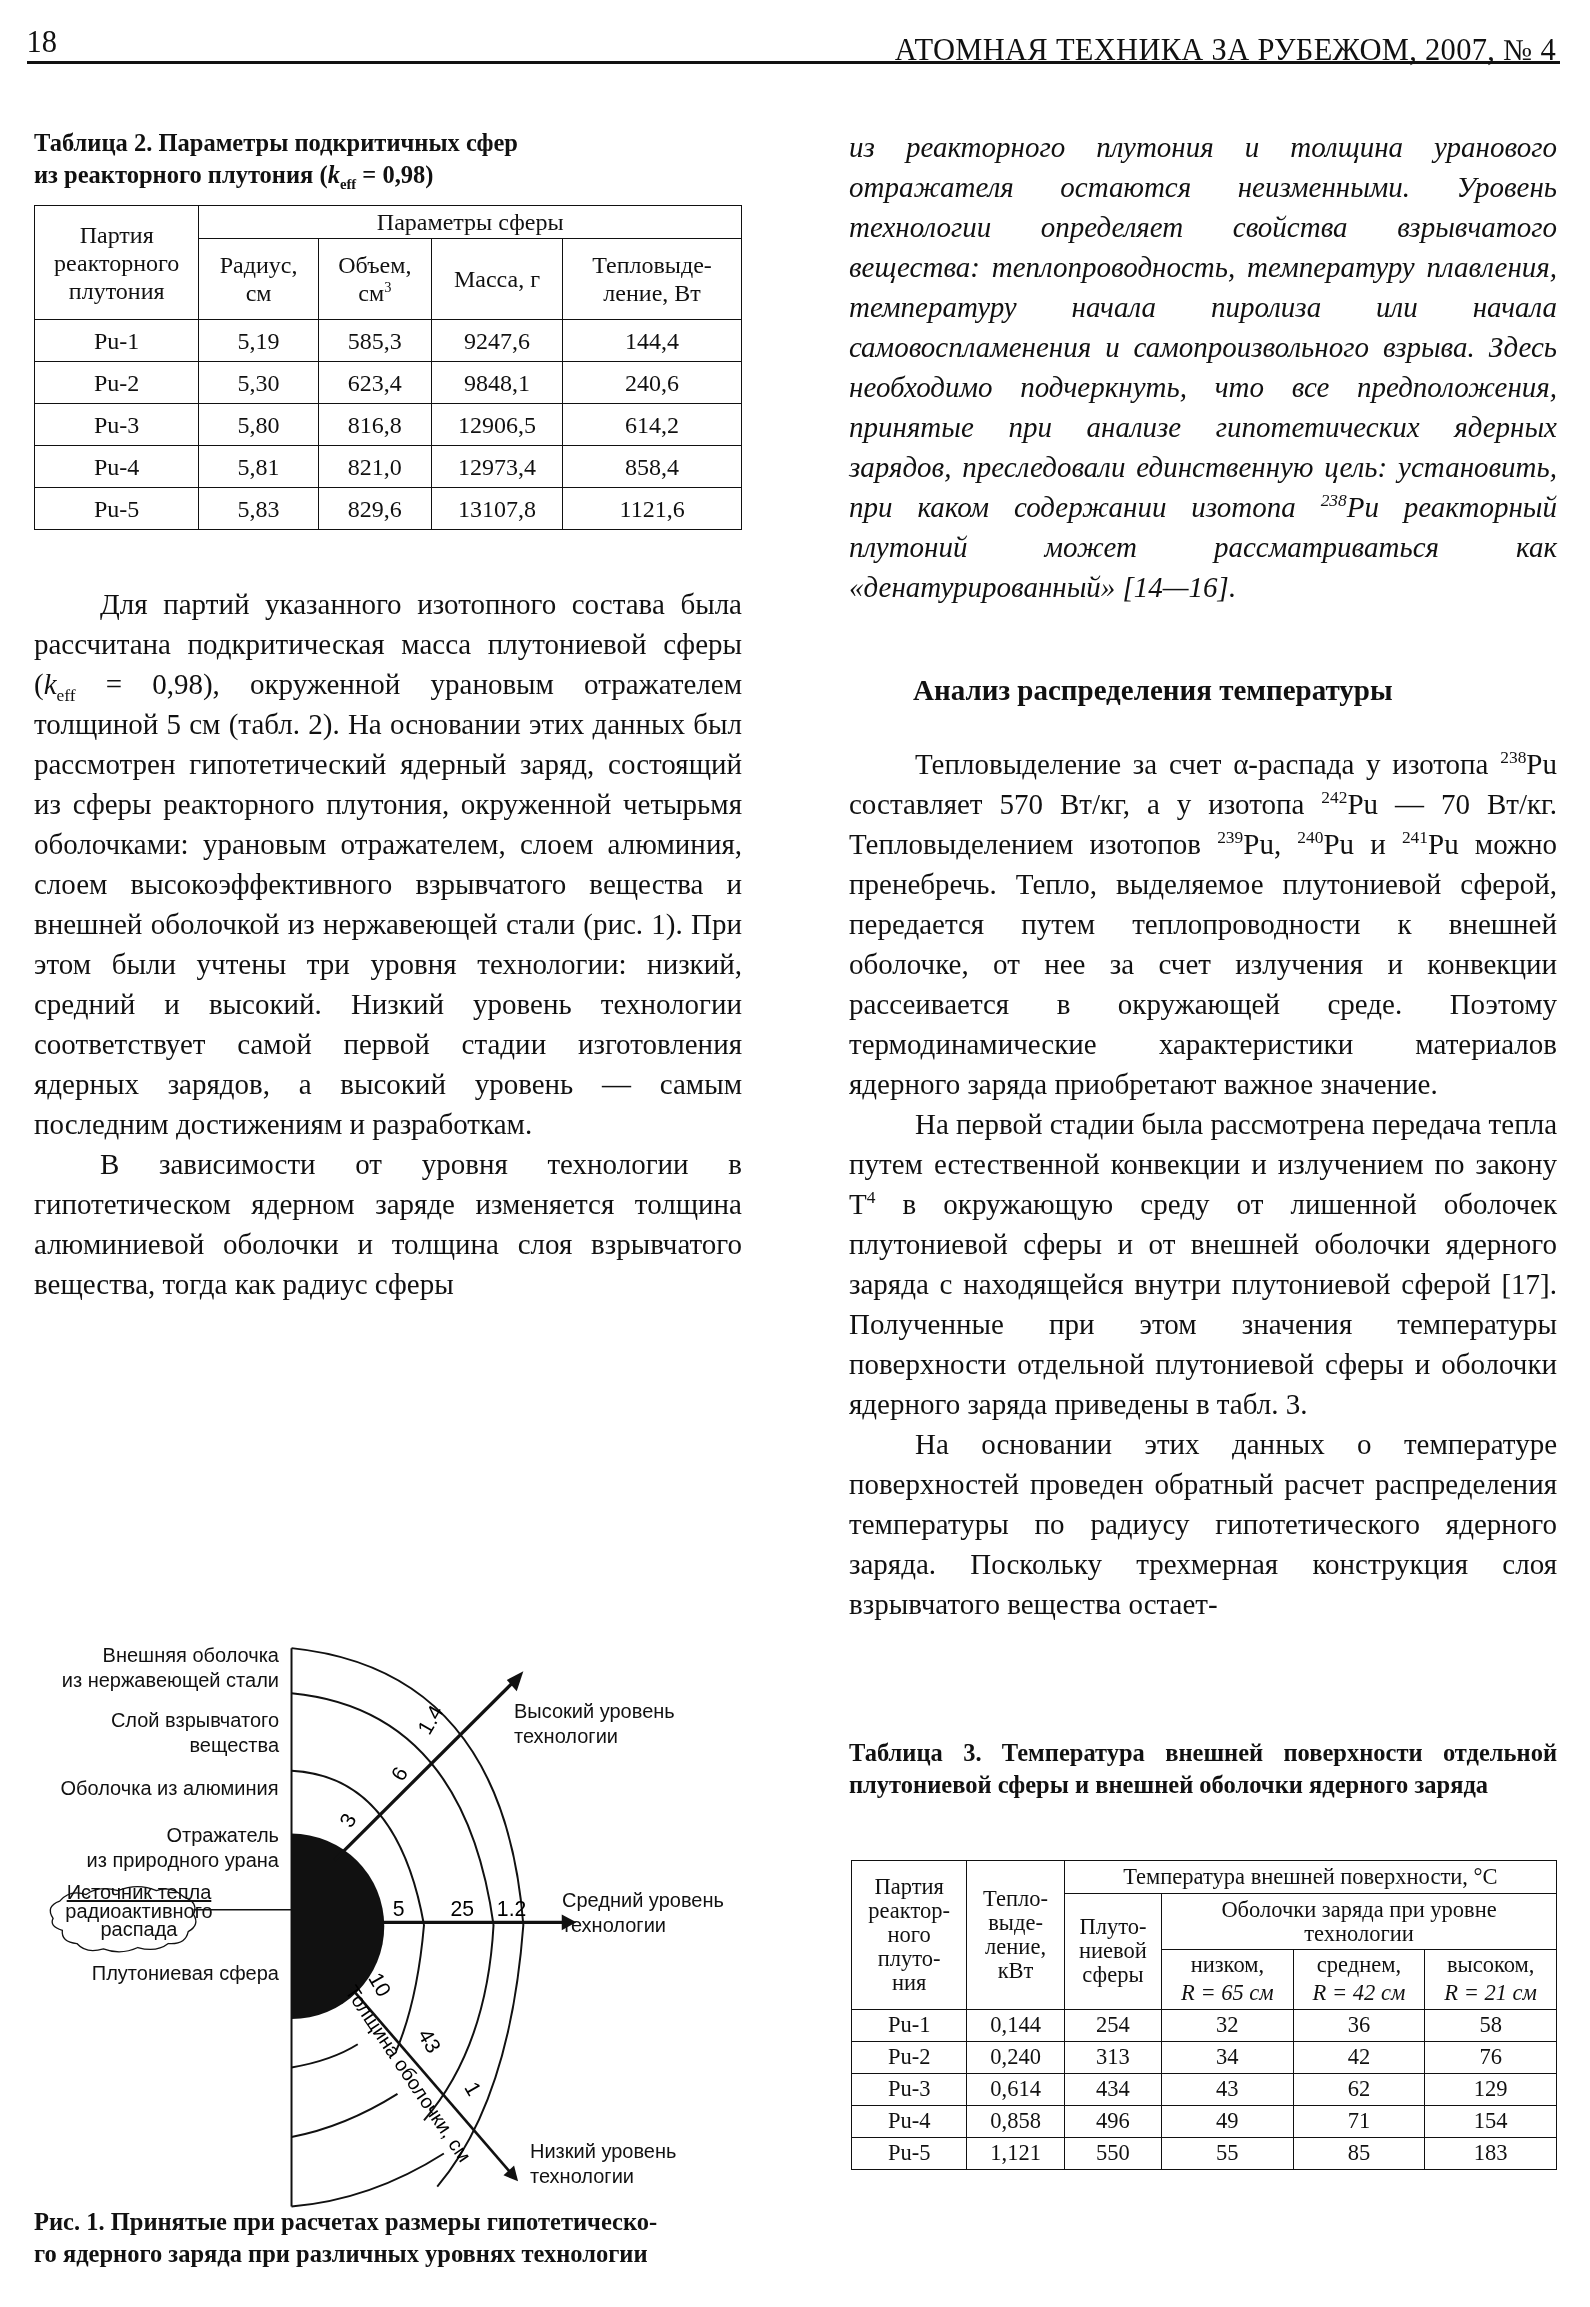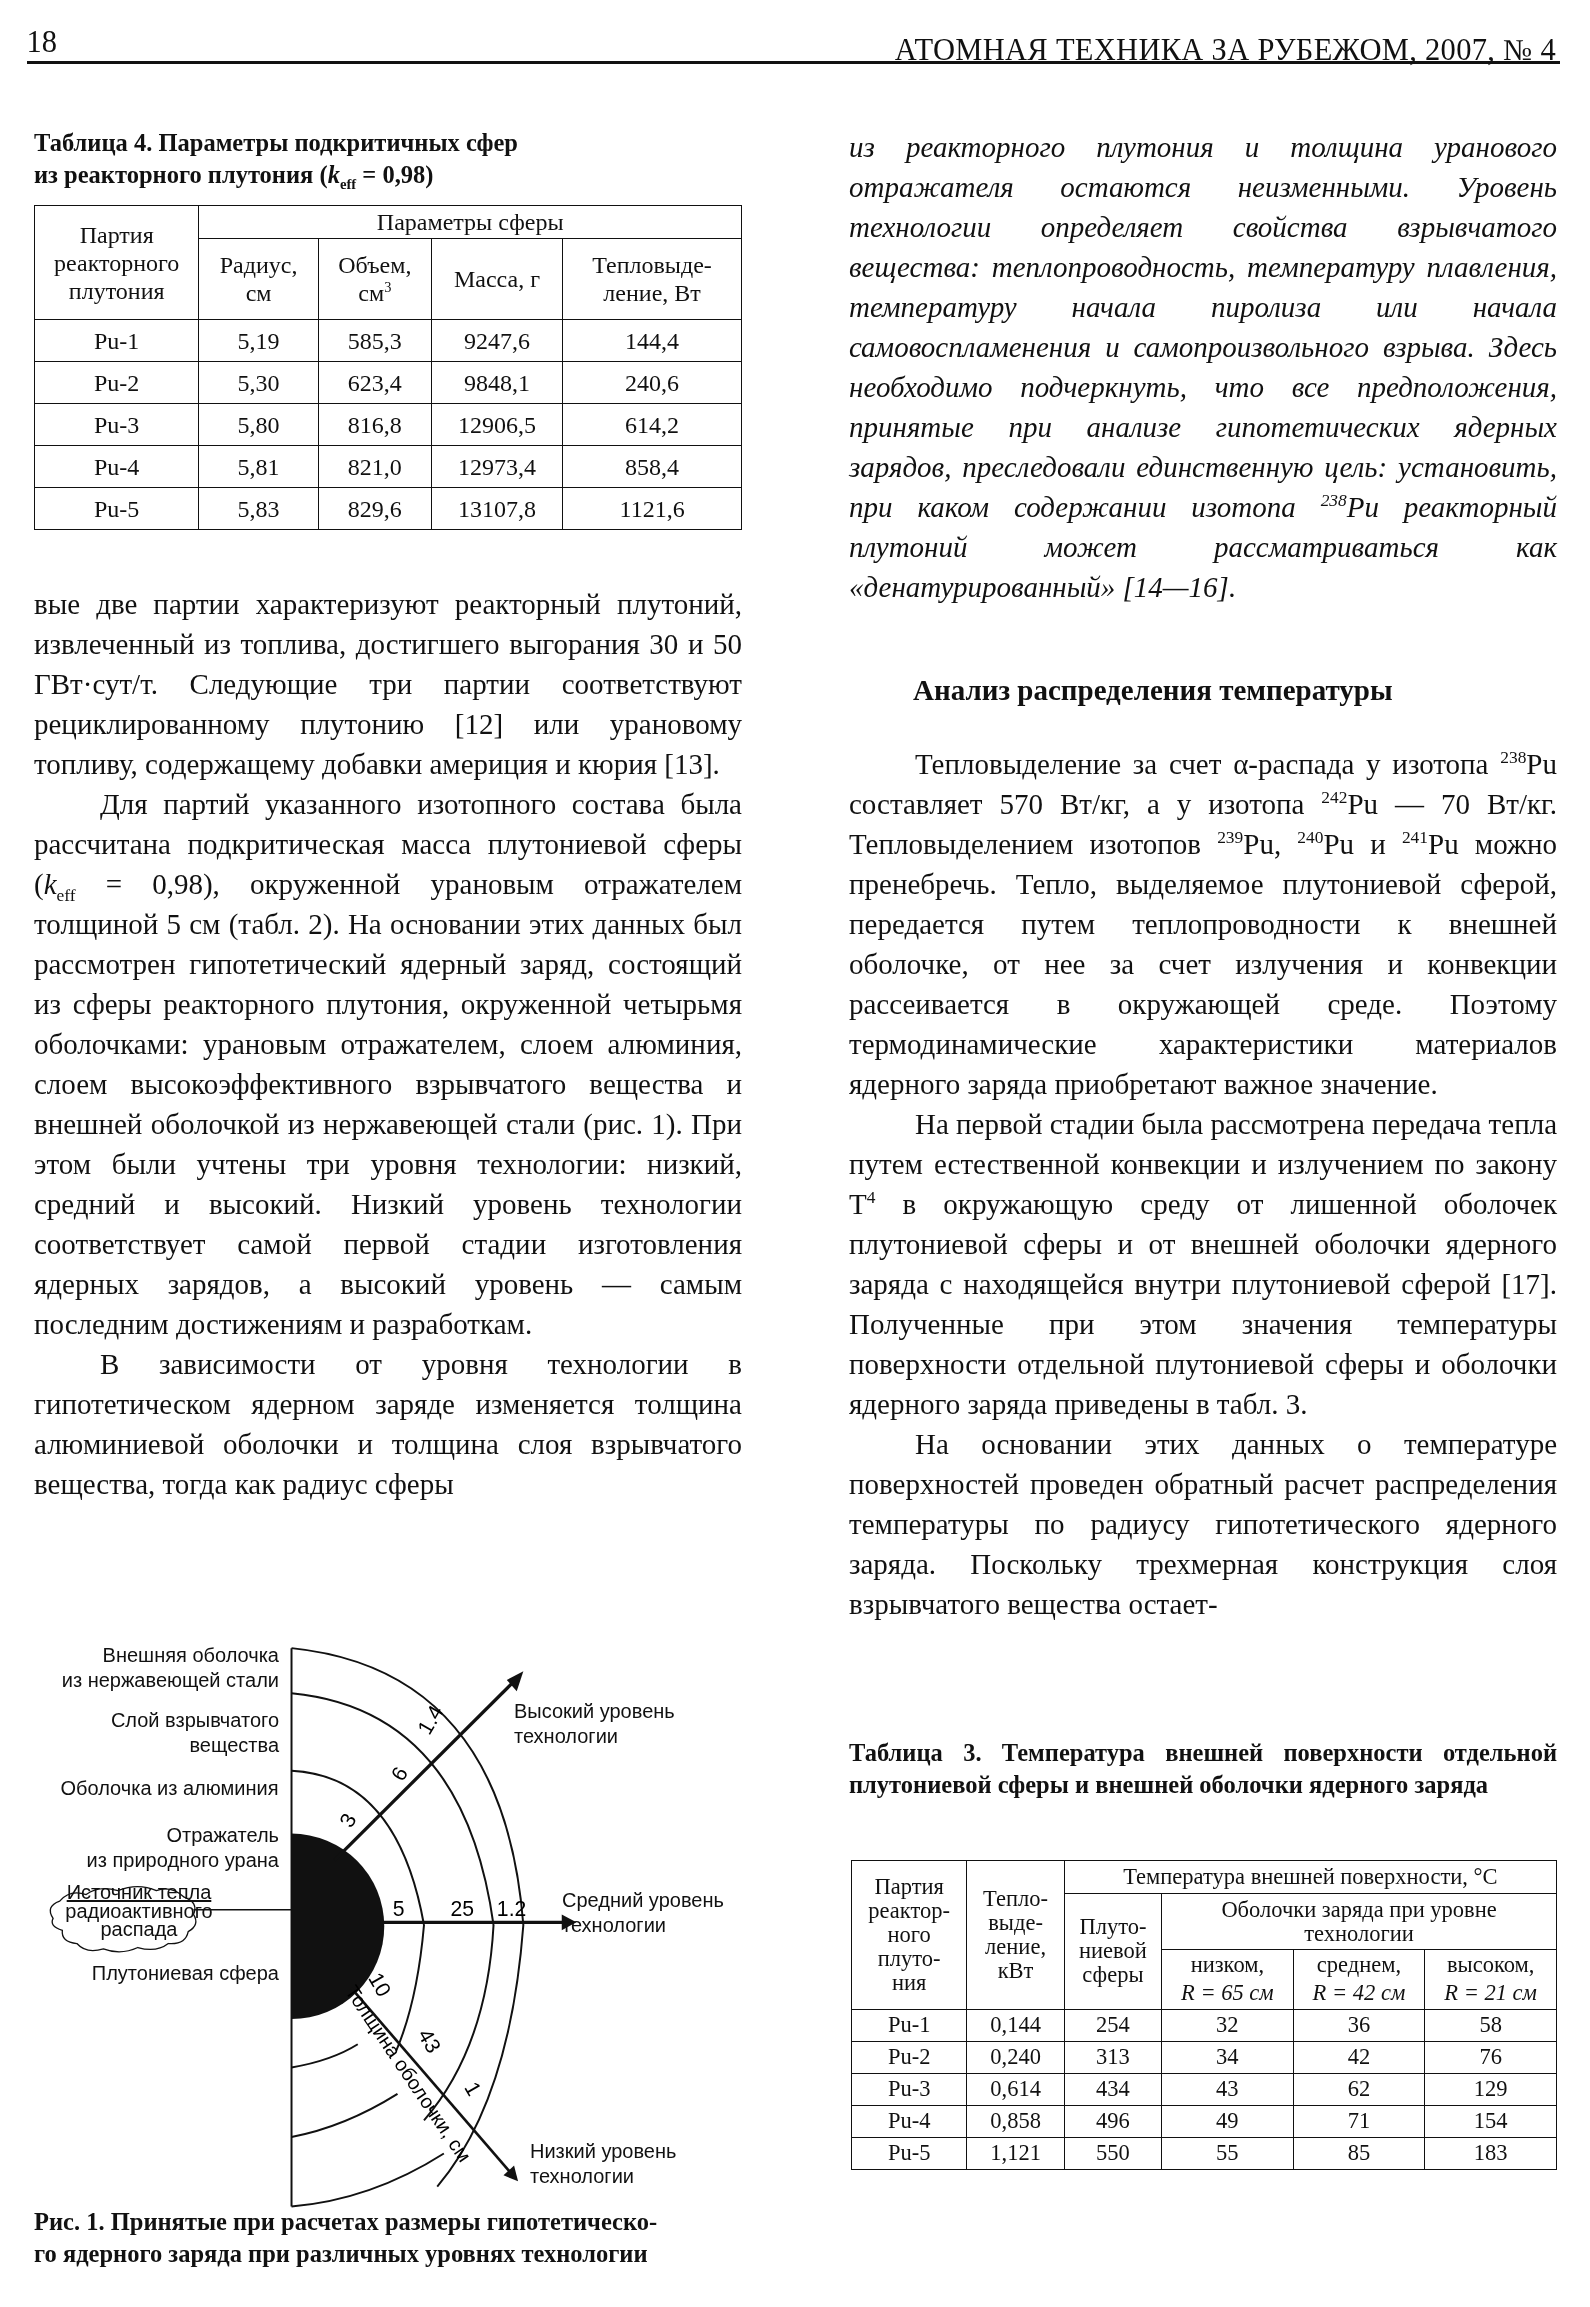--- a/index.html
+++ b/index.html
@@ -22,21 +22,21 @@
   .diag-num{font-family:"Liberation Sans","DejaVu Sans",sans-serif;font-size:32px;}
 </style>
 </head>
 <body>
 
 <div class="abs hdr-num">18</div>
 <div class="abs hdr-title">АТОМНАЯ ТЕХНИКА ЗА РУБЕЖОМ, 2007, № 4</div>
 <div class="abs hdr-rule"></div>
 
 <div class="abs caption" style="left:34px;top:127px;width:702px;">
-  <div>Таблица 4. Параметры подкритичных сфер</div>
+  <div>Таблица 2. Параметры подкритичных сфер</div>
   <div><span>из реакторного плутония (</span><i>k</i><sub>eff</sub><span> = 0,98)</span></div>
 </div>
 
 <table class="dt" style="left:34px;top:205px;width:708px;">
   <tbody>
       <tr style="height:33px;">
     <td rowspan="2" style="width:158px;">Партия<br>реакторного<br>плутония</td>
     <td colspan="4">Параметры сферы</td>
   </tr>
   <tr style="height:81px;">
@@ -79,21 +79,20 @@
         <td>Pu-5</td>
         <td>5,83</td>
         <td>829,6</td>
         <td>13107,8</td>
         <td>1121,6</td>
       </tr>
     </tbody>
 </table>
 
 <div class="abs body-text" style="left:34px;top:584px;width:708px;">
-  <p>вые две партии характеризуют реакторный плутоний, извлеченный из топлива, достигшего выгорания 30 и 50 ГВт·сут/т. Следующие три партии соответствуют рециклированному плутонию [12] или урановому топливу, содержащему добавки америция и кюрия [13].</p>
   <p class="indent"><span>Для партий указанного изотопного состава была рассчитана подкритическая масса плутониевой сферы (</span><i>k</i><sub>eff</sub><span> = 0,98), окруженной урановым отражателем толщиной 5 см (табл. 2). На основании этих данных был рассмотрен гипотетический ядерный заряд, состоящий из сферы реакторного плутония, окруженной четырьмя оболочками: урановым отражателем, слоем алюминия, слоем высокоэффективного взрывчатого вещества и внешней оболочкой из нержавеющей стали (рис. 1). При этом были учтены три уровня технологии: низкий, средний и высокий. Низкий уровень технологии соответствует самой первой стадии изготовления ядерных зарядов, а высокий уровень — самым последним достижениям и разработкам.</span></p>
   <p class="indent">В зависимости от уровня технологии в гипотетическом ядерном заряде изменяется толщина алюминиевой оболочки и толщина слоя взрывчатого вещества, тогда как радиус сферы</p>
 </div>
 
 <svg class="abs" style="left:0;top:1617px;" width="795" height="616" viewBox="0 2440 1200 930">
 
   <line x1="440" y1="2487" x2="440" y2="3330" stroke="#111" stroke-width="3"></line>
 
   <path d="M440 2767 A 140 140 0 0 1 440 3047 Z" fill="#111"></path>
 

